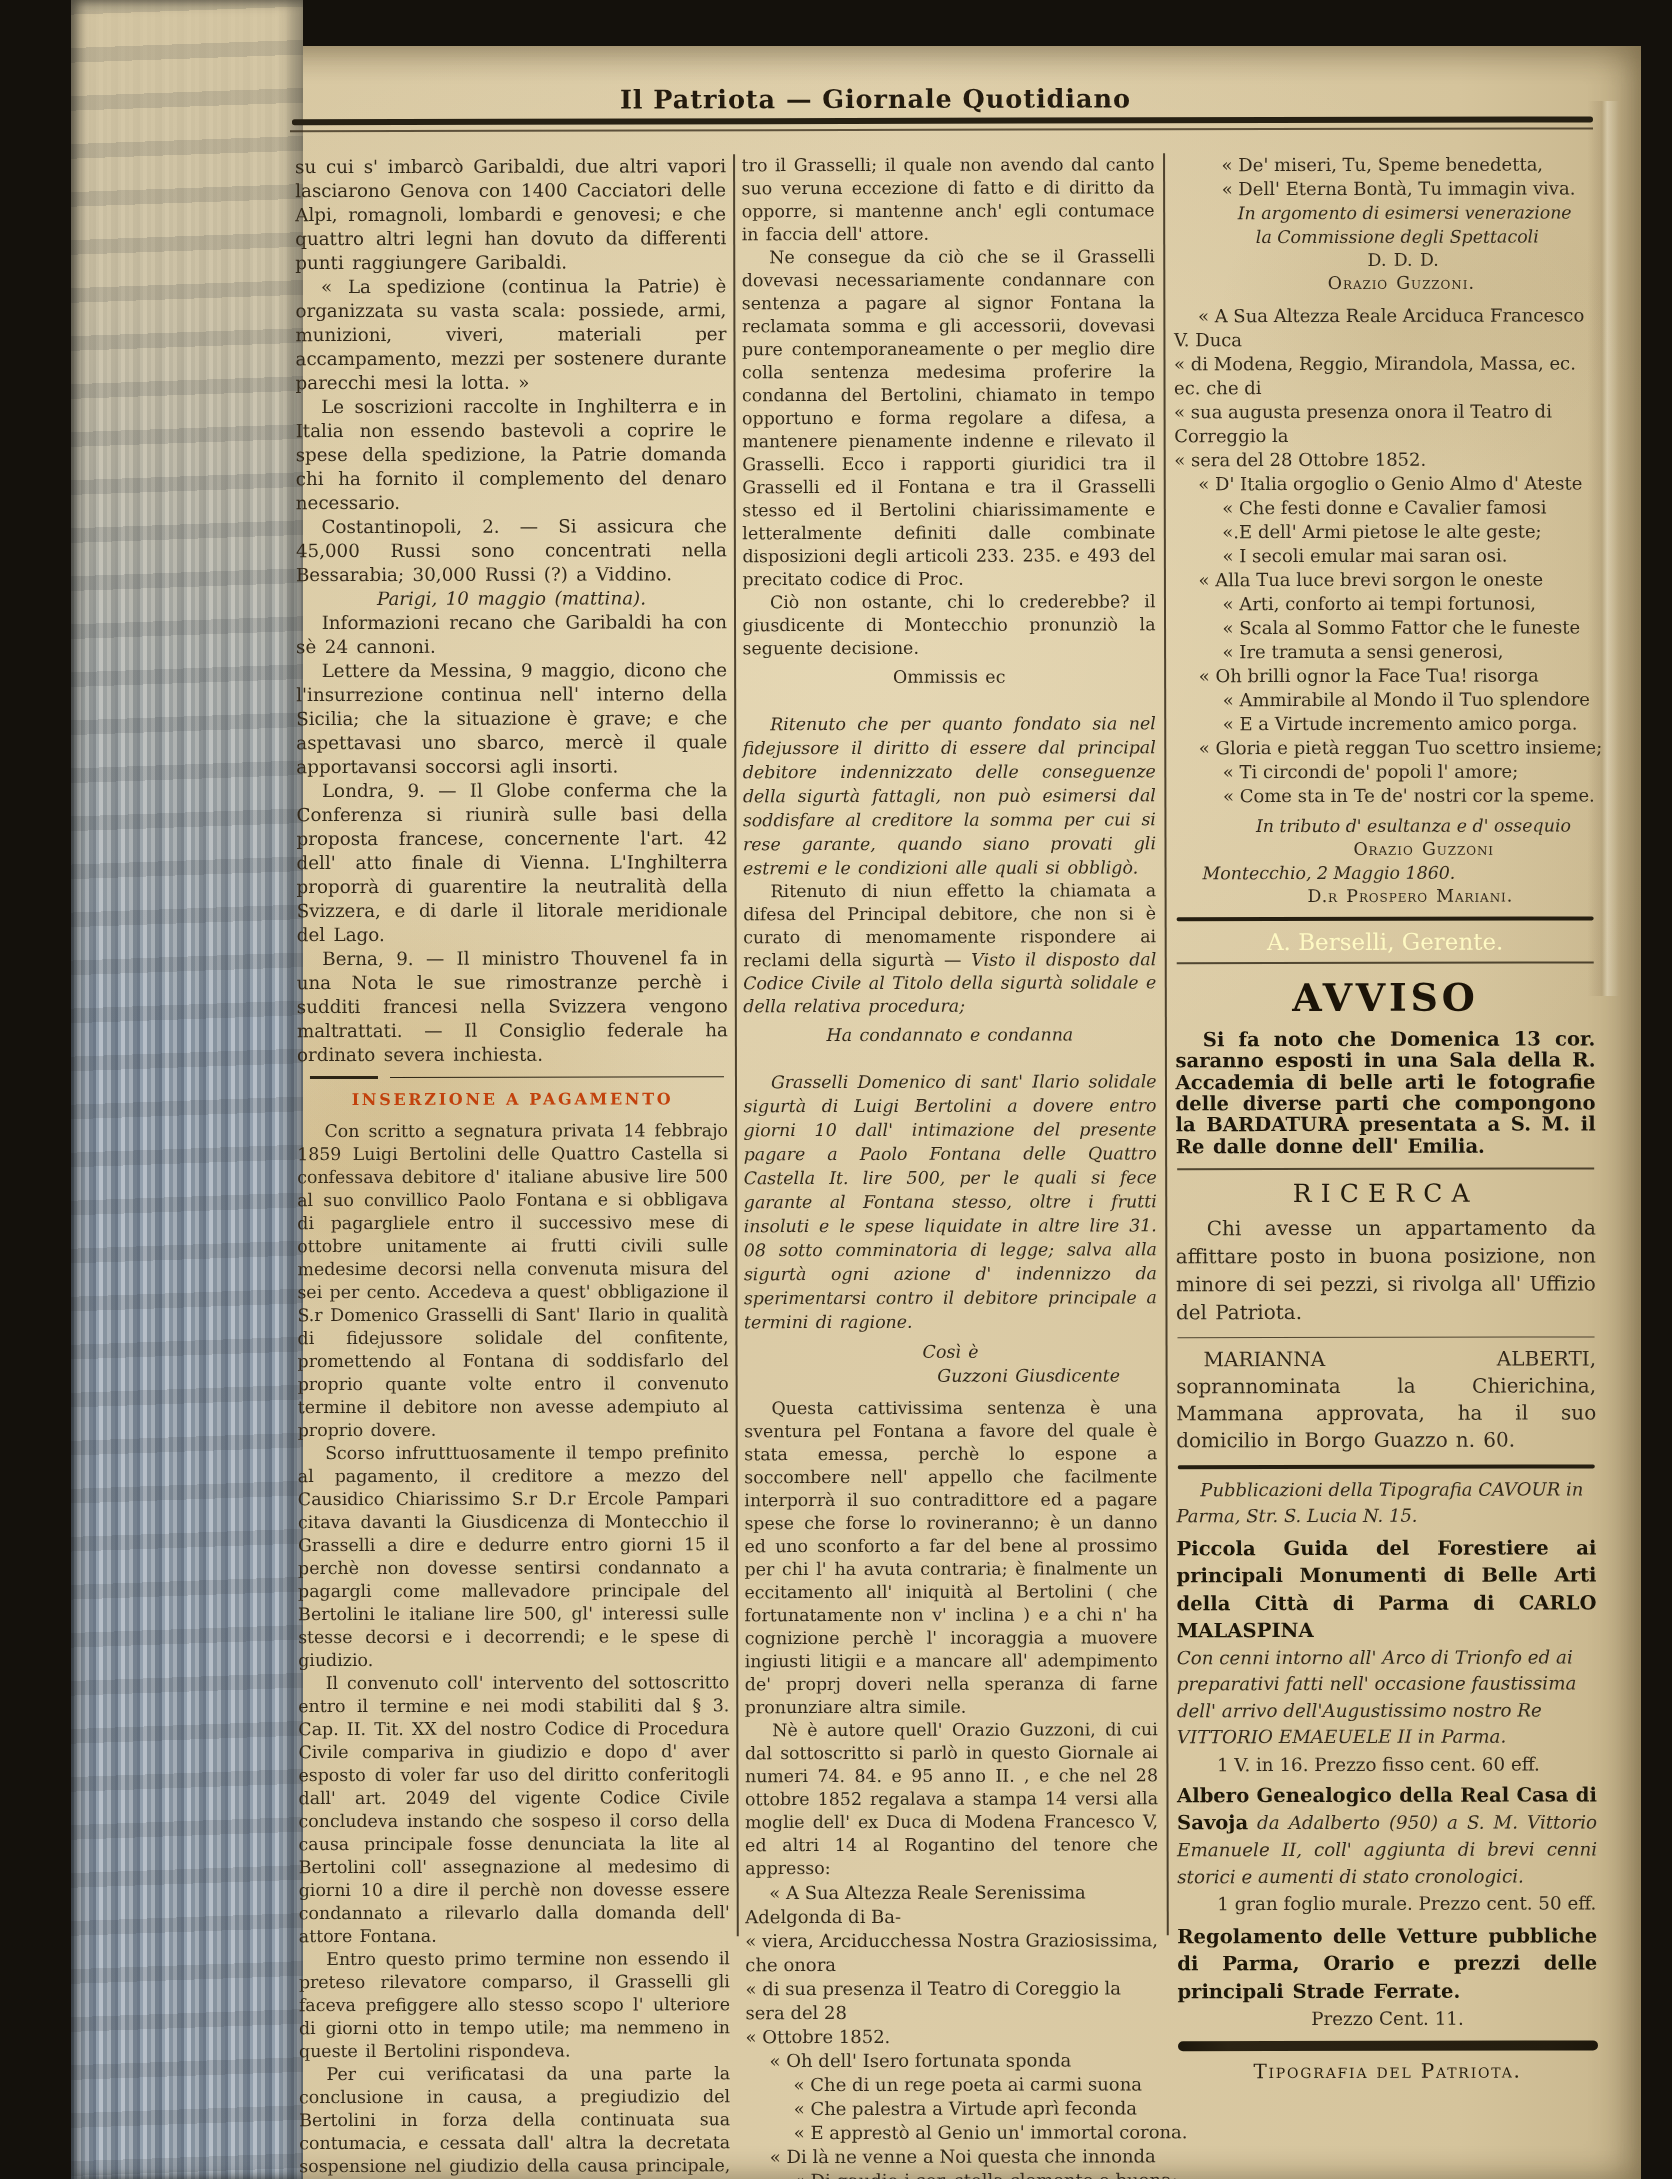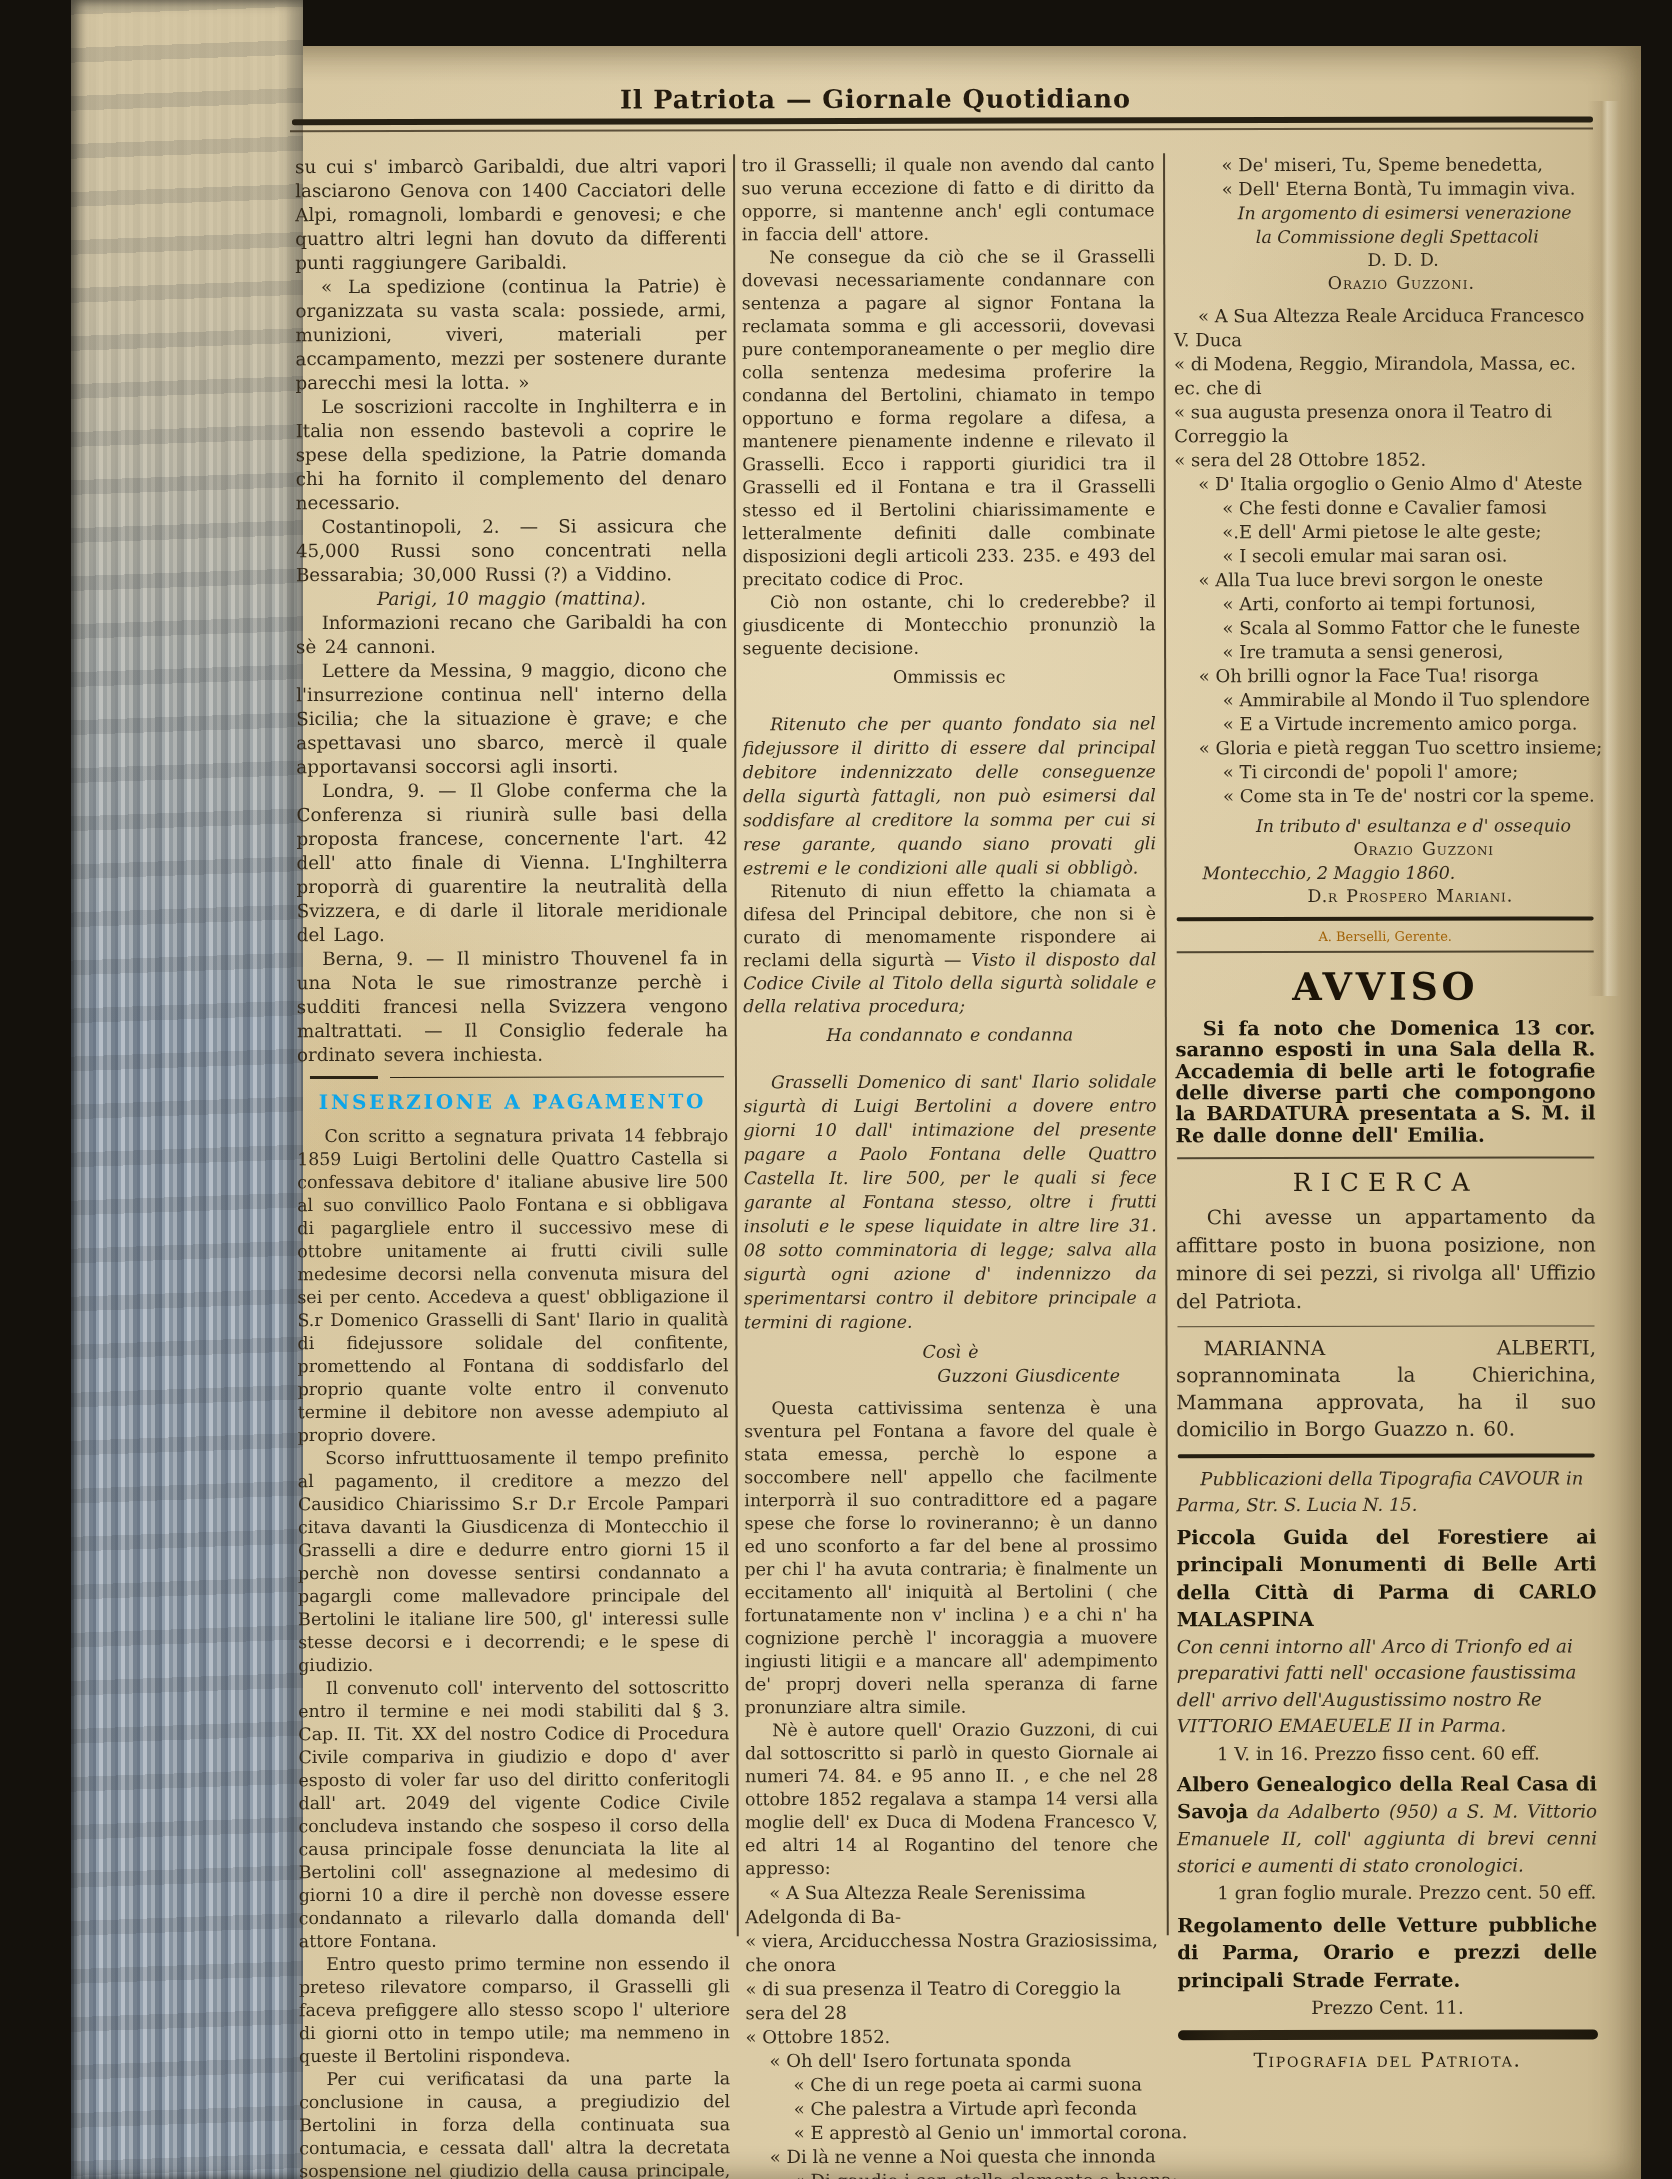--- a/index.html
+++ b/index.html
@@ -64,38 +64,38 @@
   .it{font-style:italic;}
   .ctr{text-align:center;text-indent:0;}
   .rgt{text-align:right;text-indent:0;}
   .sc{font-variant:small-caps;letter-spacing:0.9px;}
 
   .divider{display:flex;align-items:center;margin:9.1px 0 11px 12.8px;}
   .divider .d-short{width:68px;height:2.7px;background:#2c2414;}
   .divider .d-gap{width:12px;}
   .divider .d-long{flex:1;height:1.8px;background:#2c2414;margin-right:3.7px;}
   .sect-title{
-    text-align:center;font-size:20px;font-weight:bold;letter-spacing:2.7px;
-    color:#0ea5e9;margin:5.5px 0 11px 0;
+    text-align:center;font-size:16px;font-weight:bold;letter-spacing:2.7px;
+    color:#c2410c;margin:5.5px 0 11px 0;
   }
 
   .dedic{white-space:pre-line;text-indent:24px;font-size:18px;line-height:24px;margin-top:1.8px;text-align:left;}
   .verse{font-size:18px;line-height:24px;text-align:left;}
   .verse .vl{white-space:nowrap;}
   .v0{margin-left:24px;}
   .v1{margin-left:48px;}
 
   .attr-it{font-style:italic;font-size:17.4px;line-height:24px;}
   .mt6{margin-top:5.5px;}
   .mt10{margin-top:9.1px;}
 
   
   .rule-heavy{height:4.6px;background:#261f11;border-radius:1.8px;margin:9.1px 1.8px 7.3px 1.8px;}
   .rule-thin{height:1.8px;background:rgba(45,36,20,0.8);margin:7.3px 1.8px;}
-  .gerente{text-align:center;font-size:13px;color:#a16207;margin-top:3.7px;}
+  .gerente{text-align:center;font-size:23px;color:#fef9c3;margin-top:3.7px;}
   .avviso-title{
     text-align:center;font-size:38px;font-weight:bold;color:#1c1408;
     letter-spacing:3.7px;margin:11px 0 9.1px 0;
   }
   .avviso-body{font-size:19.6px;line-height:21.4px;font-weight:bold;color:#1d160a;text-indent:27.4px;word-spacing:1.8px;}
   .ricerca-title{text-align:center;font-size:25px;color:#241b0c;letter-spacing:9.1px;margin:9.1px 0 5.5px 0;}
   .ricerca-body{font-size:20px;line-height:28px;text-indent:31px;word-spacing:1.8px;}
   .marianna{font-size:20px;line-height:27px;text-indent:27.4px;word-spacing:1.8px;margin-top:3.7px;}
   .pubbl{font-style:italic;font-size:18px;line-height:26.5px;text-indent:24px;margin-top:3.7px;text-align:left;}
   .ad-title{font-size:19.6px;line-height:27.4px;font-weight:bold;color:#1e1708;word-spacing:1.8px;margin-top:5.5px;}

